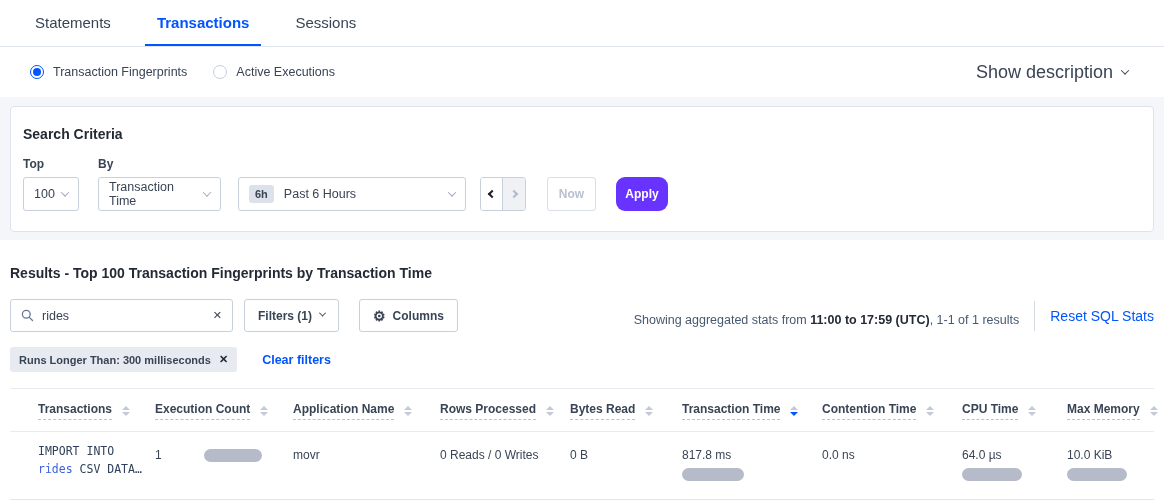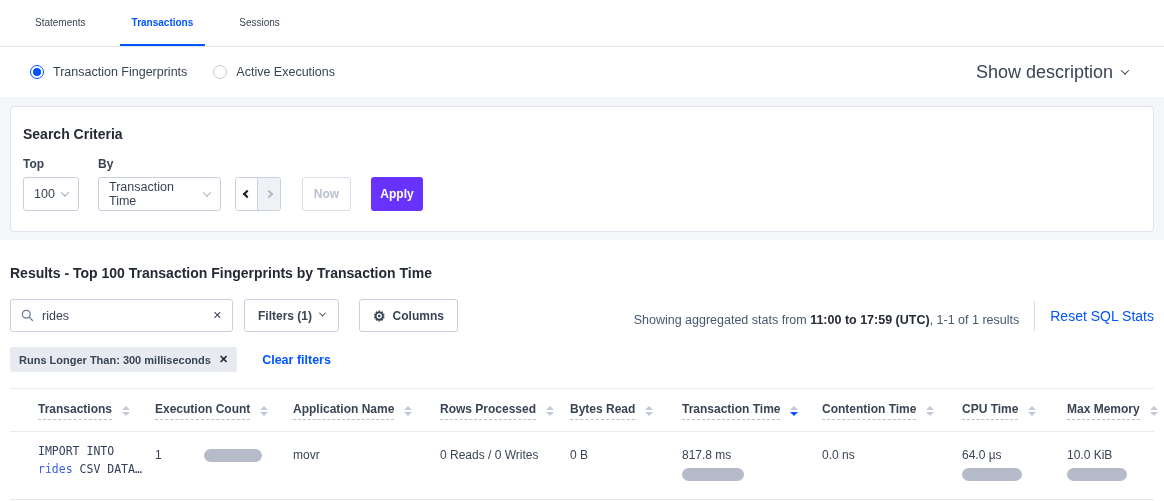--- a/index.html
+++ b/index.html
@@ -1,20 +1,20 @@
 <!DOCTYPE html>
 <html><head>
 <meta charset="utf-8">
 <style>
   * { margin:0; padding:0; box-sizing:border-box; }
   html,body { width:1164px; height:501px; background:#fff; font-family:"Liberation Sans", sans-serif; color:#475872; overflow:hidden; }
 
   
   .tabbar { display:flex; align-items:stretch; height:47px; border-bottom:1px solid #e2e7ee; padding-left:12px; background:#fff; }
-  .tab { display:flex; align-items:center; padding:0 12px; margin:0 11px; font-size:10px; color:#394455; cursor:pointer; border-bottom:2px solid transparent; }
+  .tab { display:flex; align-items:center; padding:0 12px; margin:0 11px; font-size:15px; color:#394455; cursor:pointer; border-bottom:2px solid transparent; }
   .tab.active { color:#0055ff; border-bottom:2px solid #0055ff; font-weight:600; }
 
   
   .radiorow { display:flex; align-items:center; height:50px; background:#fff; padding:0 36px 0 30px; }
   .radio-opt { display:flex; align-items:center; margin-right:26px; cursor:pointer; }
   .rdot { width:14px; height:14px; border-radius:50%; position:relative; margin-right:9px; flex:none; }
   .rdot.on { border:1px solid #0055ff; }
   .rdot.on::after { content:''; position:absolute; inset:2px; border-radius:50%; background:#0055ff; }
   .rdot.off { border:1px solid #c6cdda; background:#fff; }
   .radio-label { font-size:12.5px; color:#394455; }
@@ -37,21 +37,21 @@
   .sel-tr { width:228px; margin-left:17px; }
   .badge-6h { background:#dce1ea; color:#394455; font-size:11px; font-weight:700; border-radius:3px; padding:3px 6px; margin-right:10px; }
   .arrows { display:flex; margin-left:14px; border:1px solid #c8cfdd; border-radius:3px; overflow:hidden; height:34px; }
   .arrow-btn { width:22px; display:flex; align-items:center; justify-content:center; cursor:pointer; }
   .arrow-btn.prev { background:#fff; color:#1b2027; border-right:1px solid #c8cfdd; }
   .arrow-btn.next { background:#eff1f5; color:#b3bac9; }
   .arrow-btn .chev { border-width:2px; }
   .arrow-btn.prev .chev { transform:rotate(135deg); }
   .arrow-btn.next .chev { transform:rotate(-45deg); }
   .now-btn { margin-left:21px; width:49px; height:34px; border:1px solid #d8dde8; border-radius:3px; background:#fff; color:#b9c0cf; font-size:12px; font-weight:600; display:flex; align-items:center; justify-content:center; cursor:default; }
-  .apply-btn { margin-left:20px; width:52px; height:34px; border:none; border-radius:3px; background:#6933ff; color:#fff; font-size:12px; font-weight:700; display:flex; align-items:center; justify-content:center; cursor:pointer; }
+  .apply-btn { margin-left:20px; width:52px; height:34px; border:none; border-radius:9px; background:#6933ff; color:#fff; font-size:12px; font-weight:700; display:flex; align-items:center; justify-content:center; cursor:pointer; }
 
   
   .results { padding:0 10px; }
   .results-title { margin-top:25px; font-size:14px; font-weight:700; color:#242a35; }
   .toolbar { display:flex; align-items:center; margin-top:18px; }
   .searchbox { display:flex; align-items:center; width:223px; height:33px; border:1px solid #c8cfdd; border-radius:3px; background:#fff; padding:0 10px; }
   .searchbox input { border:none; outline:none; flex:1; font-size:12.5px; color:#394455; font-family:"Liberation Sans",sans-serif; background:transparent; min-width:0; }
   .clear-x { font-size:11px; color:#394455; cursor:pointer; line-height:1; }
   .btn { display:flex; align-items:center; height:33px; border:1px solid #c8cfdd; border-radius:3px; background:#fff; padding:0 13px; font-size:12px; font-weight:700; color:#394455; cursor:pointer; }
   .btn .chev { color:#394455; margin-left:8px; margin-top:-2px; }
@@ -128,20 +128,25 @@
         </div>
       </div>
       <div class="ctl-group" style="margin-left:0;">
         <span class="ctl-label" style="margin-left:19px;">By</span>
         <div class="select sel-by">
           <span>Transaction Time</span>
           <span class="chev"></span>
         </div>
       </div>
       <div class="ctl-group">
+        <div class="select sel-tr">
+          <span class="badge-6h">6h</span>
+          <span>Past 6 Hours</span>
+          <span class="chev"></span>
+        </div>
       </div>
       <div class="arrows">
         <div class="arrow-btn prev">
             <span class="chev"></span>
           </div>
         <div class="arrow-btn next">
             <span class="chev"></span>
           </div>
       </div>
       <div class="now-btn">Now</div>

